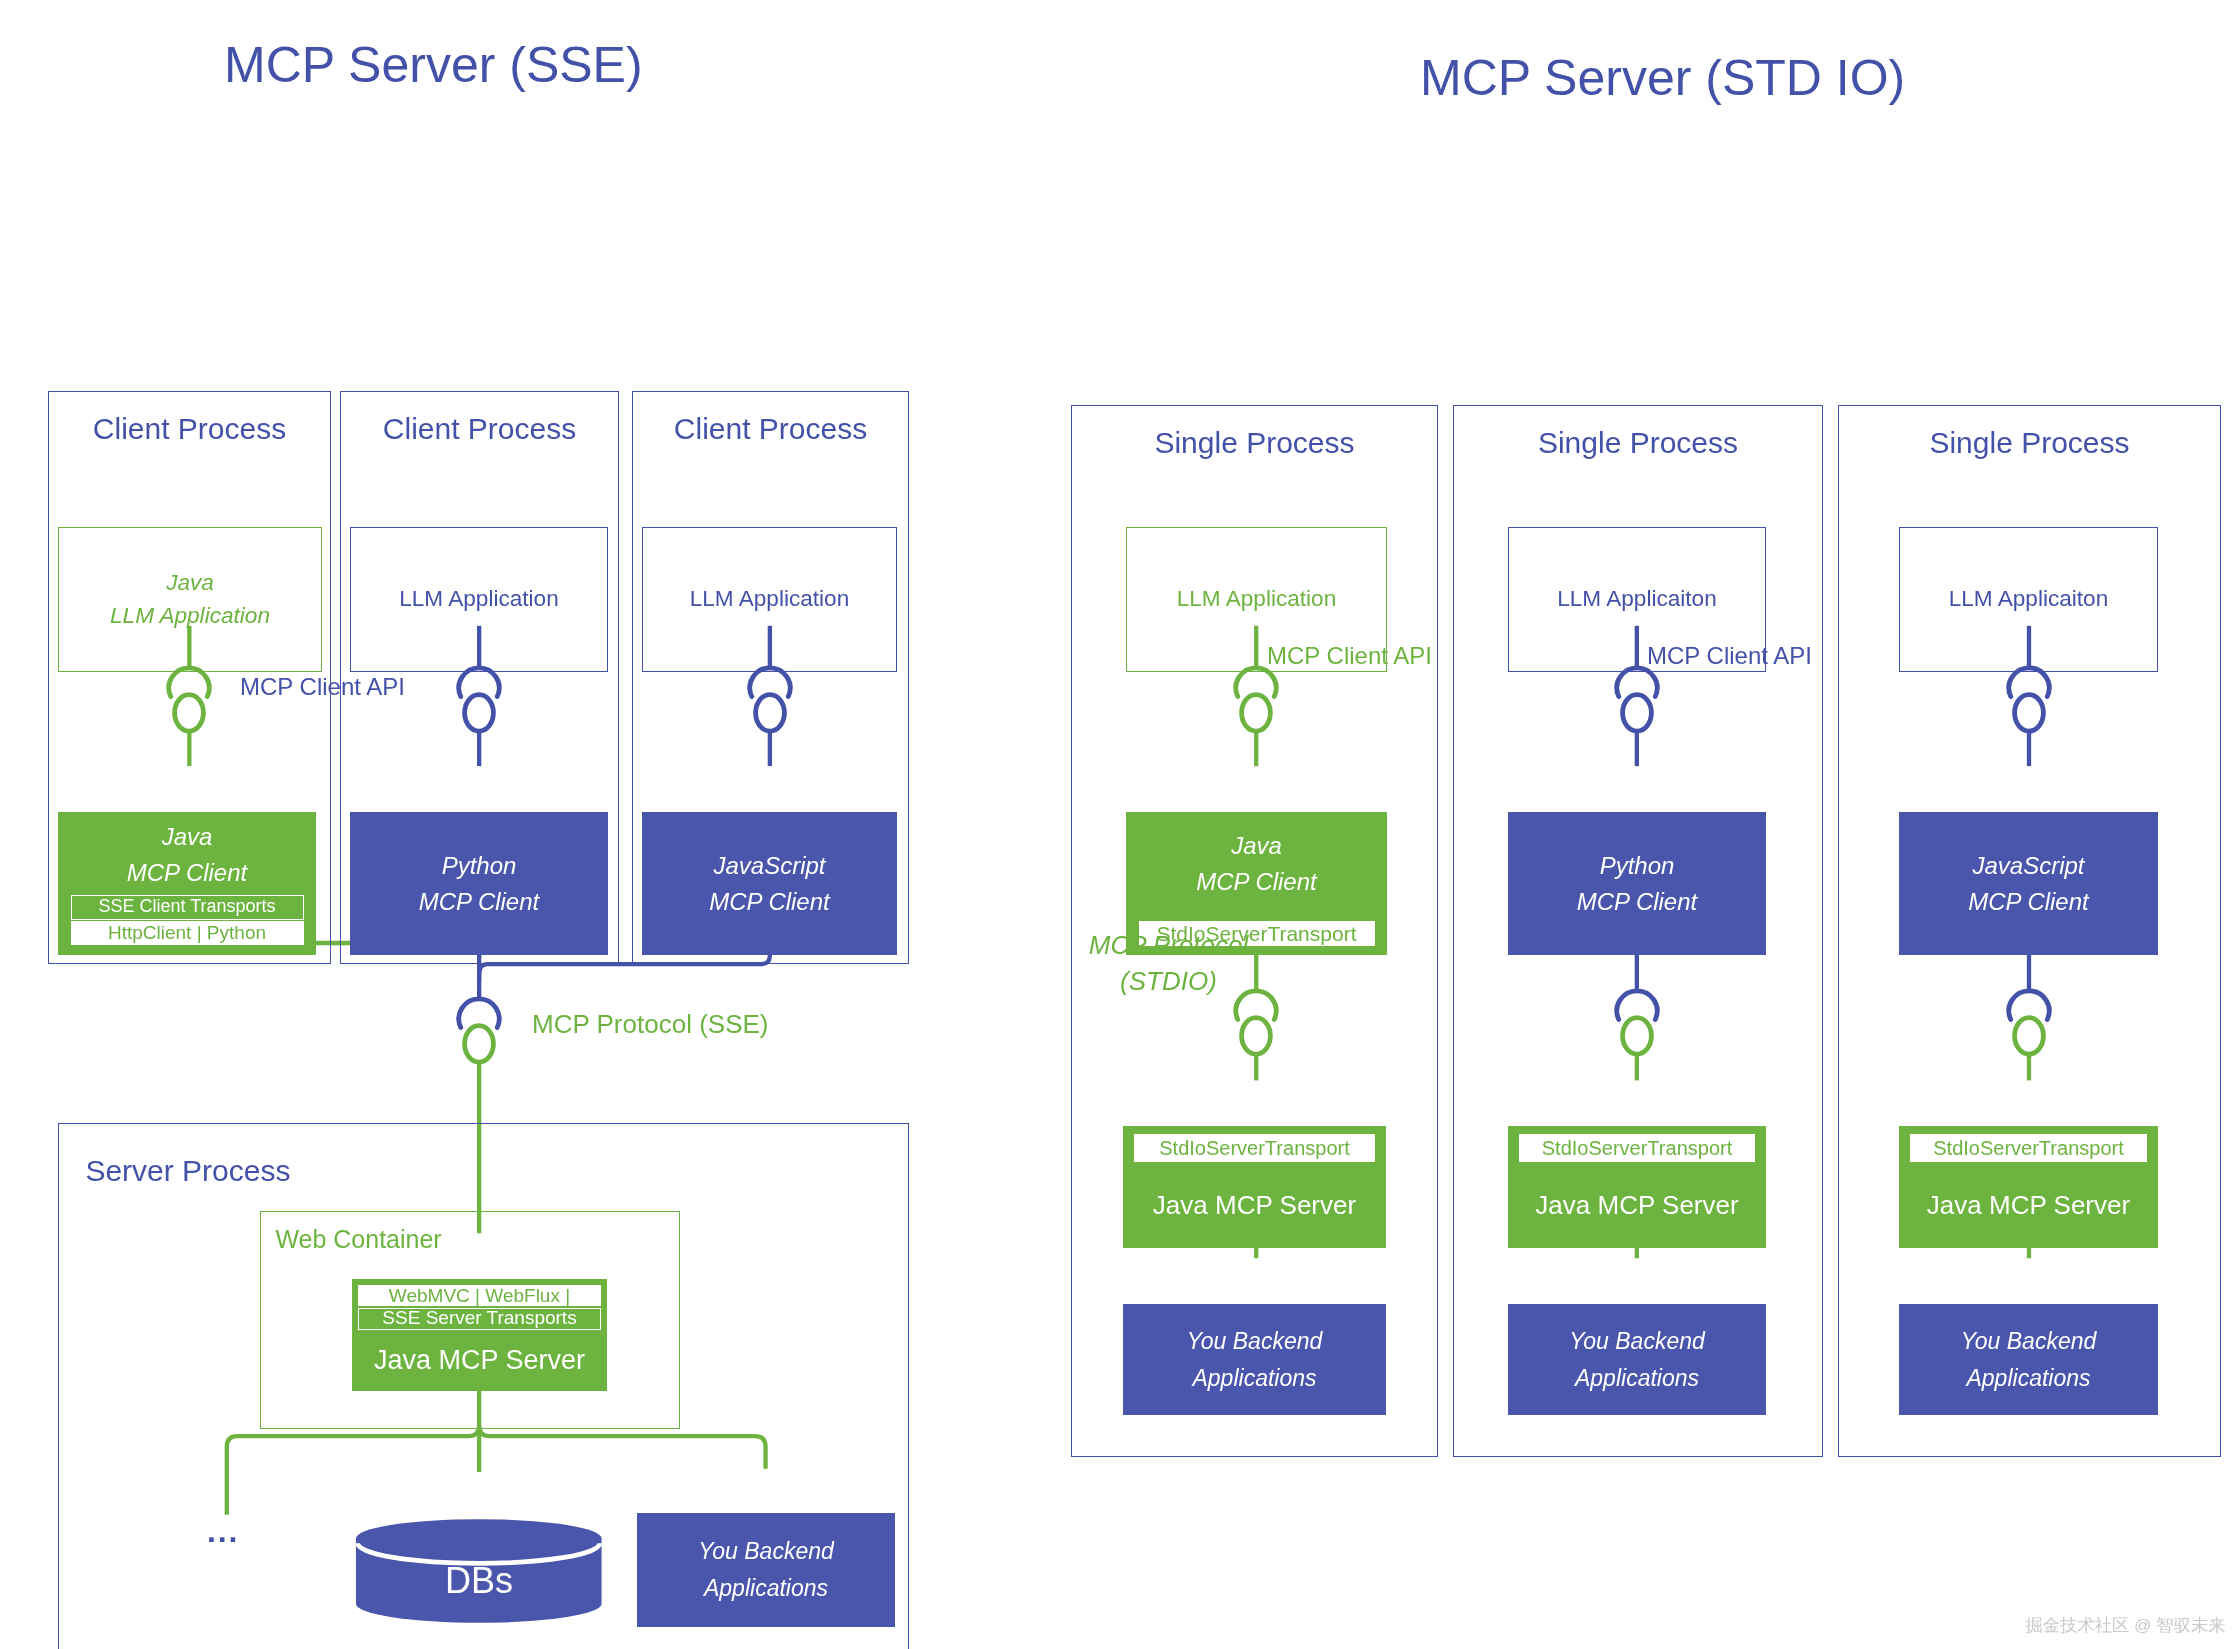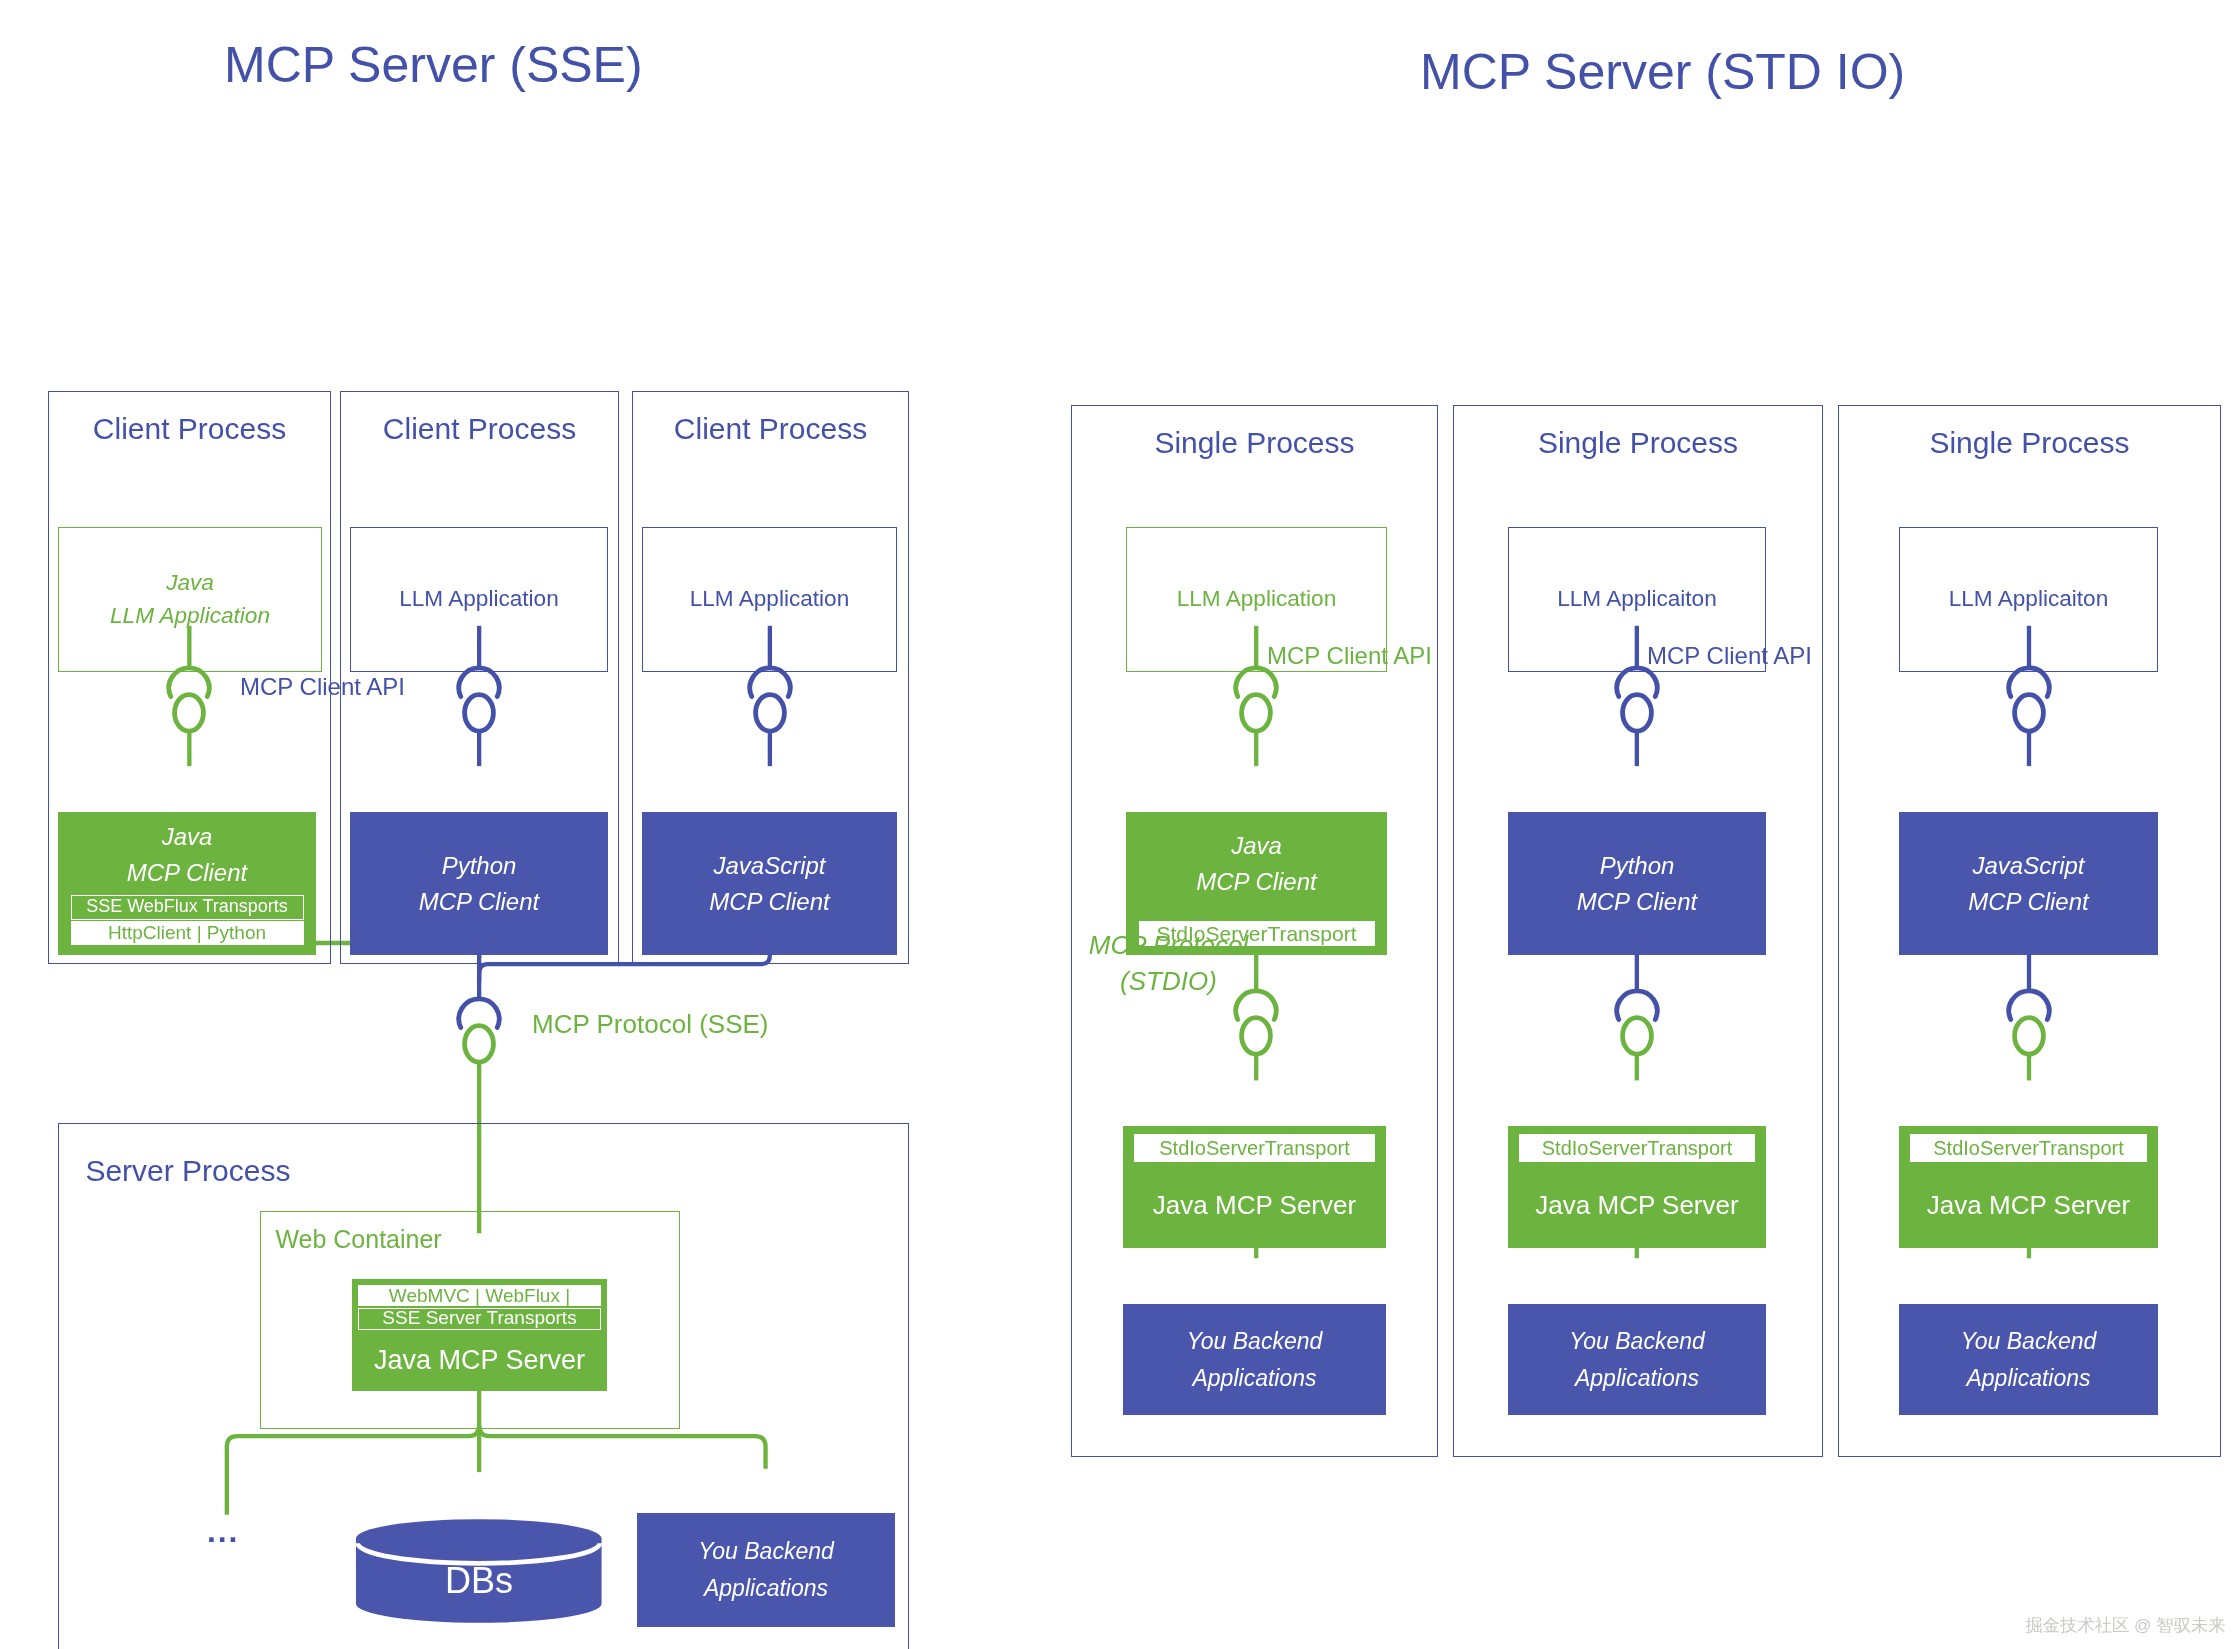--- a/index.html
+++ b/index.html
@@ -80,21 +80,21 @@
   <path class="lines lg" d="M 3406 2500 V 2618"></path>
 
   <path class="lines lb" d="M 4222 1302 V 1392"></path>
   <path class="lines lb" d="M 4222 1522 V 1594"></path>
   <path class="lines lb" d="M 4222 1892 V 2064"></path>
   <path class="lines lg" d="M 4222 2194 V 2248"></path>
   <path class="lines lg" d="M 4222 2500 V 2618"></path>
 </svg>
 
 <div class="title" style="left:224px;top:29px">MCP Server (SSE)</div>
-<div class="title" style="left:1420px;top:36px">MCP Server (STD IO)</div>
+<div class="title" style="left:1420px;top:42px">MCP Server (STD IO)</div>
 
 <div class="box outline-b" style="left:48px;top:345px;width:283px;height:573px">
   <div class="hdr">Client Process</div>
 </div>
 <div class="box outline-b" style="left:340px;top:345px;width:279px;height:573px">
   <div class="hdr">Client Process</div>
 </div>
 <div class="box outline-b" style="left:632px;top:345px;width:277px;height:573px">
   <div class="hdr">Client Process</div>
 </div>
@@ -114,21 +114,21 @@
 </svg>
 <svg class="conn" style="left:746px;top:659px" width="48" height="77" viewBox="0 0 100 160">
   <path class="socket sb" d="M 12 78 A 42 42 0 1 1 88 78"></path>
     <ellipse class="ball sb" cx="50" cy="112" rx="30" ry="38"></ellipse>
 </svg>
 <div class="label txt-b" style="left:240px;top:673px;font-size:24px">MCP Client API</div>
 
 <div class="box fill-g" style="left:58px;top:766px;width:258px;height:143px">
   <div class="ctr txt-w client-name pre" style="position:absolute;left:0;right:0;top:6.7px;height:72px">Java
 MCP Client</div>
-  <div class="strip strip-gw" style="top:83px;height:23px;font-size:18px;line-height:20px">SSE WebFlux Transports</div>
+  <div class="strip strip-gw" style="top:83px;height:23px;font-size:18px;line-height:20px">SSE Client Transports</div>
   <div class="strip strip-wg" style="top:109px;height:24px;font-size:19px;line-height:24px">HttpClient | Python</div>
 </div>
 <div class="box fill-b ctr txt-w client-name pre" style="left:350px;top:766px;width:258px;height:143px">Python
 MCP Client</div>
 <div class="box fill-b ctr txt-w client-name pre" style="left:642px;top:766px;width:255px;height:143px">JavaScript
 MCP Client</div>
 
 <svg class="conn" style="left:455px;top:990px" width="48" height="77" viewBox="0 0 100 160">
   <path class="socket sb" d="M 12 78 A 42 42 0 1 1 88 78"></path>
     <ellipse class="ball sg" cx="50" cy="112" rx="30" ry="38"></ellipse>

